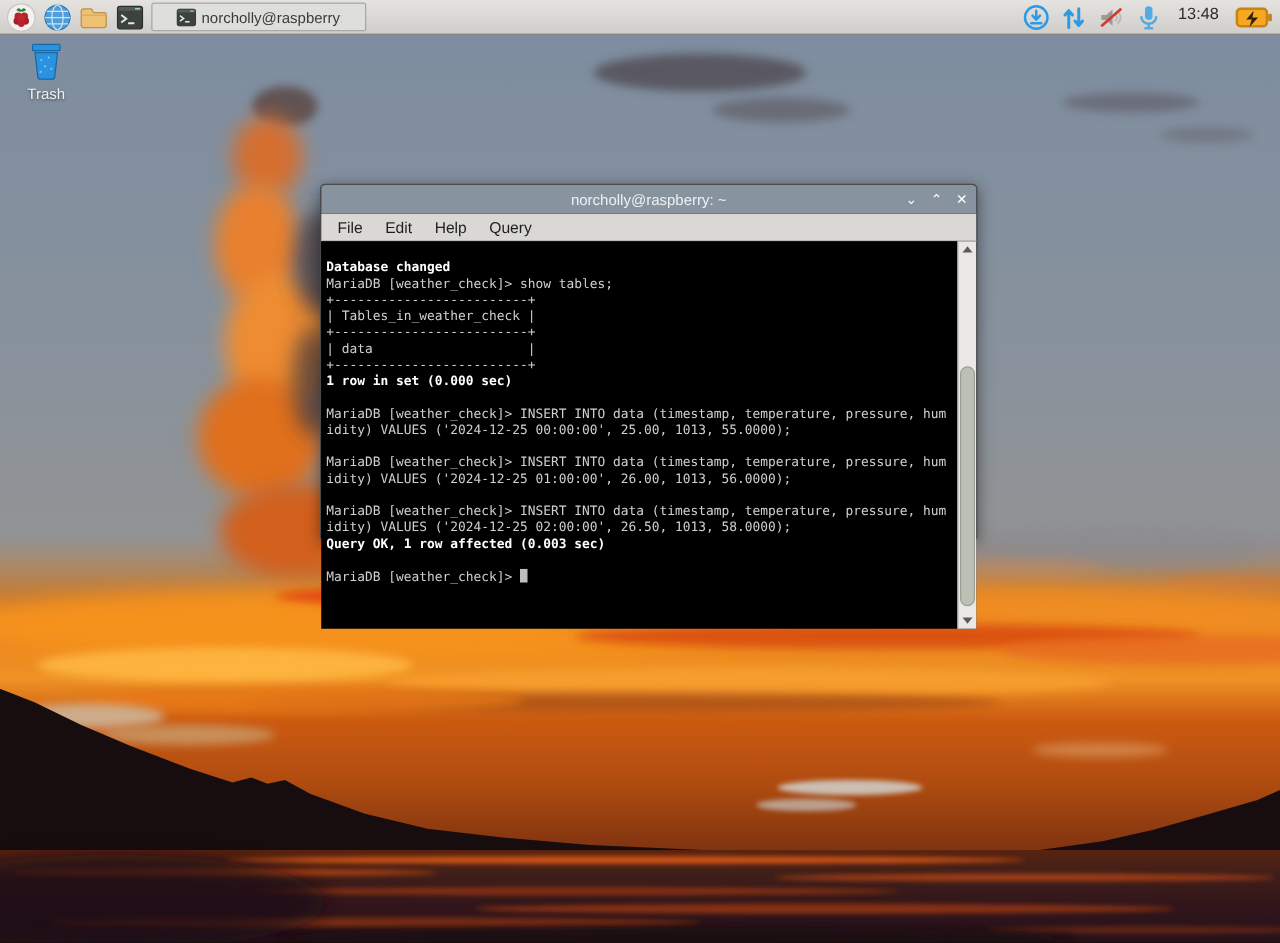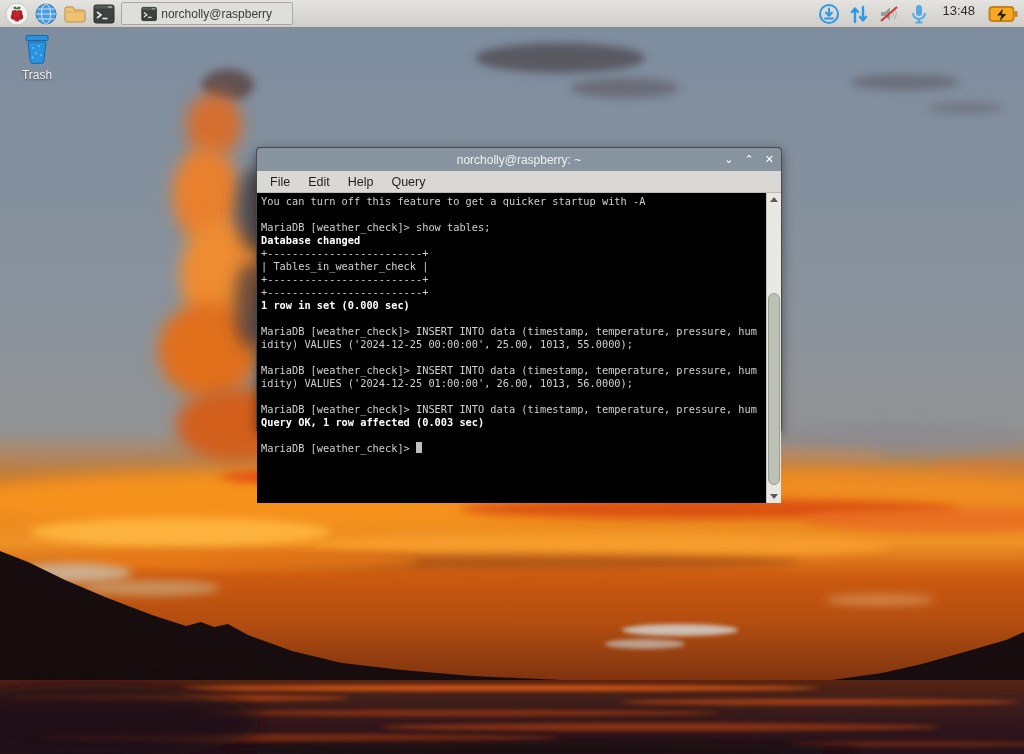--- a/index.html
+++ b/index.html
@@ -249,37 +249,38 @@
       </span>
     </div>
     <div class="menubar">
       <span class="menu-item">File</span>
       <span class="menu-item">Edit</span>
       <span class="menu-item">Help</span>
       <span class="menu-item">Query</span>
     </div>
     <div class="term">
       <div class="tlines">
-        <div class="tline">You can turn off this feature to get a quicker startup with -A</div>
-        <div class="tline"></div>
+        <div class="tline"></div>
+        <div class="tline b">Database changed</div>
         <div class="tline">MariaDB [weather_check]&gt; show tables;</div>
-        <div class="tline b">Database changed</div>
         <div class="tline">+-------------------------+</div>
         <div class="tline">| Tables_in_weather_check |</div>
         <div class="tline">+-------------------------+</div>
+        <div class="tline">| data                    |</div>
         <div class="tline">+-------------------------+</div>
         <div class="tline b">1 row in set (0.000 sec)</div>
         <div class="tline"></div>
         <div class="tline">MariaDB [weather_check]&gt; INSERT INTO data (timestamp, temperature, pressure, hum</div>
         <div class="tline">idity) VALUES ('2024-12-25 00:00:00', 25.00, 1013, 55.0000);</div>
         <div class="tline"></div>
         <div class="tline">MariaDB [weather_check]&gt; INSERT INTO data (timestamp, temperature, pressure, hum</div>
         <div class="tline">idity) VALUES ('2024-12-25 01:00:00', 26.00, 1013, 56.0000);</div>
         <div class="tline"></div>
         <div class="tline">MariaDB [weather_check]&gt; INSERT INTO data (timestamp, temperature, pressure, hum</div>
+        <div class="tline">idity) VALUES ('2024-12-25 02:00:00', 26.50, 1013, 58.0000);</div>
         <div class="tline b">Query OK, 1 row affected (0.003 sec)</div>
         <div class="tline"></div>
         <div class="tline"><span>MariaDB [weather_check]&gt; </span><span class="cursor"></span></div>
       </div>
       <div class="sb">
         <div class="sb-up"></div>
         <div class="sb-thumb"></div>
         <div class="sb-down"></div>
       </div>
     </div>

